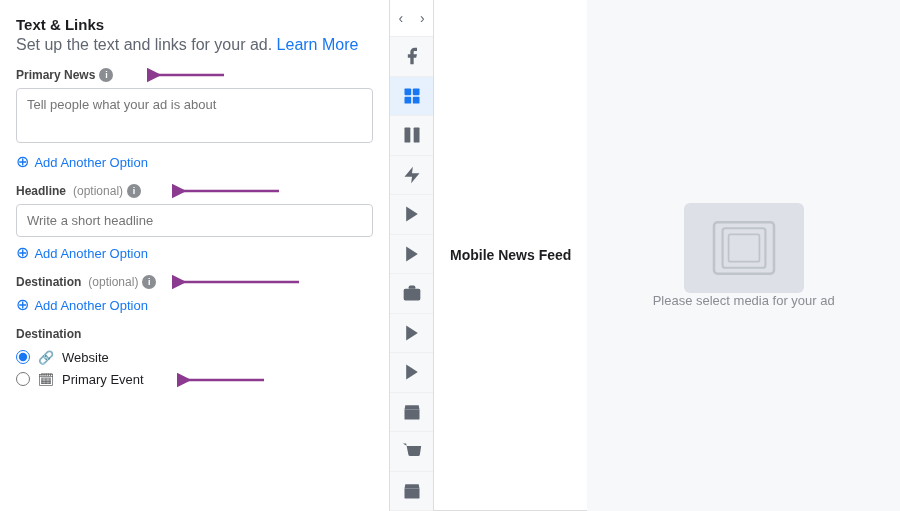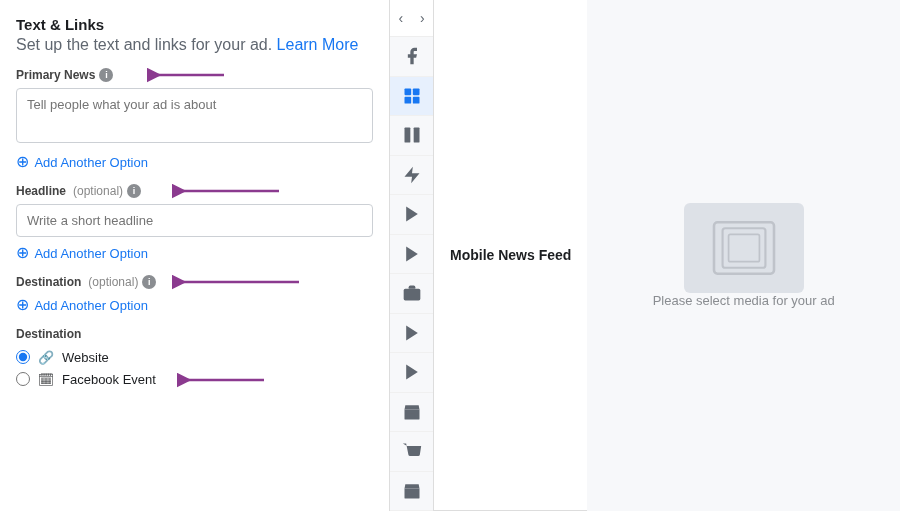--- a/index.html
+++ b/index.html
@@ -318,21 +318,21 @@
   <div class="destination-section">
     <div class="destination-label">Destination</div>
     <label class="radio-option">
       <input type="radio" name="destination" checked="" style="">
       <span class="dest-icon">🔗</span>
       <span>Website</span>
     </label>
     <label class="radio-option arrow-wrapper">
       <input type="radio" name="destination" style="">
       <span class="dest-icon">🗓</span>
-      <span>Facebook Event</span>
+      <span>Primary Event</span>
       <svg style="position:absolute;left:160px;top:-2px;" width="90" height="22">
         <defs>
           <marker id="ah4" markerWidth="6" markerHeight="6" refX="3" refY="3" orient="auto">
             <path d="M6,0 L0,3 L6,6 Z" fill="#8b3a8f"></path>
           </marker>
         </defs>
         <line x1="88" y1="11" x2="8" y2="11" stroke="#8b3a8f" stroke-width="2.5" marker-end="url(#ah4)"></line>
       </svg>
     </label>
   </div>

